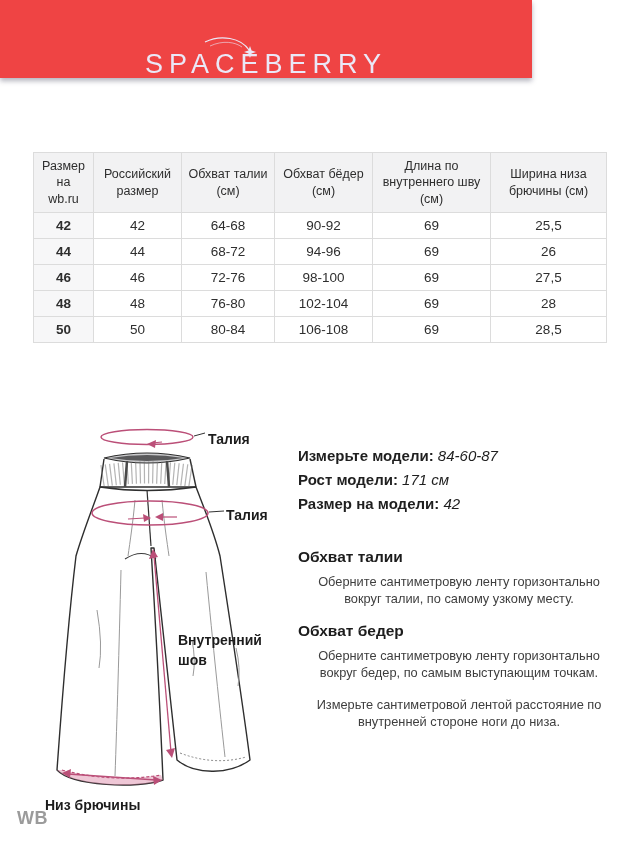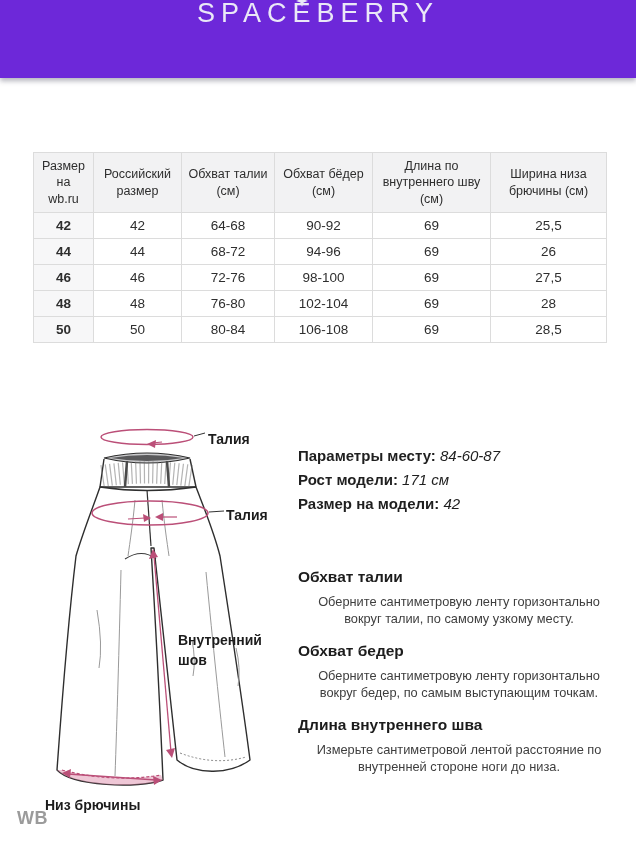--- a/index.html
+++ b/index.html
@@ -5,23 +5,23 @@
   * { margin:0; padding:0; box-sizing:border-box; }
   html,body { background:#ffffff; }
   .page {
     position:relative; width:636px; height:848px; margin:0 auto;
     background:#ffffff; overflow:hidden;
     font-family:"Liberation Sans", sans-serif; color:#2b2b2b;
   }
 
   
   .banner {
-    position:absolute; left:0; top:0; width:636px; height:78px;
-    background:#6d28d9; box-shadow:0 3px 5px rgba(40,40,70,.35);
-    display:flex; align-items:flex-start; justify-content:center;
+    position:absolute; left:0; top:0; width:532px; height:78px;
+    background:#ef4444; box-shadow:0 3px 5px rgba(40,40,70,.35);
+    display:flex; align-items:flex-end; justify-content:center;
   }
   .logo { position:relative; display:inline-block; }
   .logo-text {
     font-size:27px; letter-spacing:6px; color:#eae8f7; font-weight:400;
     line-height:1;
   }
   .comet { position:absolute; left:56px; top:-18px; width:56px; height:30px; }
 
   
   .size-table-wrap { position:absolute; left:33px; top:152px; width:573px; }
@@ -53,21 +53,21 @@
   
   .model-info { position:absolute; left:298px; top:444px; width:320px; }
   .model-line { font-size:15px; line-height:24px; color:#1f1f1f; }
   .model-line .lab { font-weight:700; }
   .model-line .val { font-weight:400;font-style:italic; }
 
   .measure-section { position:absolute; left:298px; width:322px; }
   .sec-0 { top:548px; }
   .sec-1 { top:622px; }
   .sec-2 { top:696px; }
-  .measure-title { font-size:15.5px; font-weight:700; color:#1c1c1c; margin-bottom:7px;margin-top:20px; }
+  .measure-title { font-size:15.5px; font-weight:700; color:#1c1c1c; margin-bottom:7px; }
   .measure-text  { font-size:12.8px; line-height:17px; color:#3e3e3e;text-align:center; }
 
   
   .watermark {
     position:absolute; left:17px; top:808px;
     font-size:18px; font-weight:700; color:#9b9b9b; letter-spacing:.5px;
   }
 </style>
 </head>
 <body>
@@ -219,38 +219,37 @@
       <path d="M194,436 L205,433" stroke="#333333" stroke-width="1" fill="none"></path>
     </svg>
     <div class="diag-label lbl-waist">Талия</div>
     <div class="diag-label lbl-hips">Талия</div>
     <div class="diag-label lbl-inseam wrap">Внутренний шов</div>
     <div class="diag-label lbl-hem">Низ брючины</div>
   </div>
 
   <div class="model-info">
     <div class="model-line">
-      <span class="lab">Параметры месту:</span><span class="val"> 84-60-87</span>
+      <span class="lab">Измерьте модели:</span><span class="val"> 84-60-87</span>
     </div>
     <div class="model-line">
       <span class="lab">Рост модели:</span><span class="val"> 171 см</span>
     </div>
     <div class="model-line">
       <span class="lab">Размер на модели:</span><span class="val"> 42</span>
     </div>
   </div>
 
   <div class="measure-section sec-0">
     <div class="measure-title">Обхват талии</div>
     <div class="measure-text">Оберните сантиметровую ленту горизонтально вокруг талии, по самому узкому месту.</div>
   </div>
   <div class="measure-section sec-1">
     <div class="measure-title">Обхват бедер</div>
     <div class="measure-text">Оберните сантиметровую ленту горизонтально вокруг бедер, по самым выступающим точкам.</div>
   </div>
   <div class="measure-section sec-2">
-    <div class="measure-title">Длина внутреннего шва</div>
     <div class="measure-text">Измерьте сантиметровой лентой расстояние по внутренней стороне ноги до низа.</div>
   </div>
 
   <div class="watermark">WB</div>
 
 </div>
 
 </body></html>

